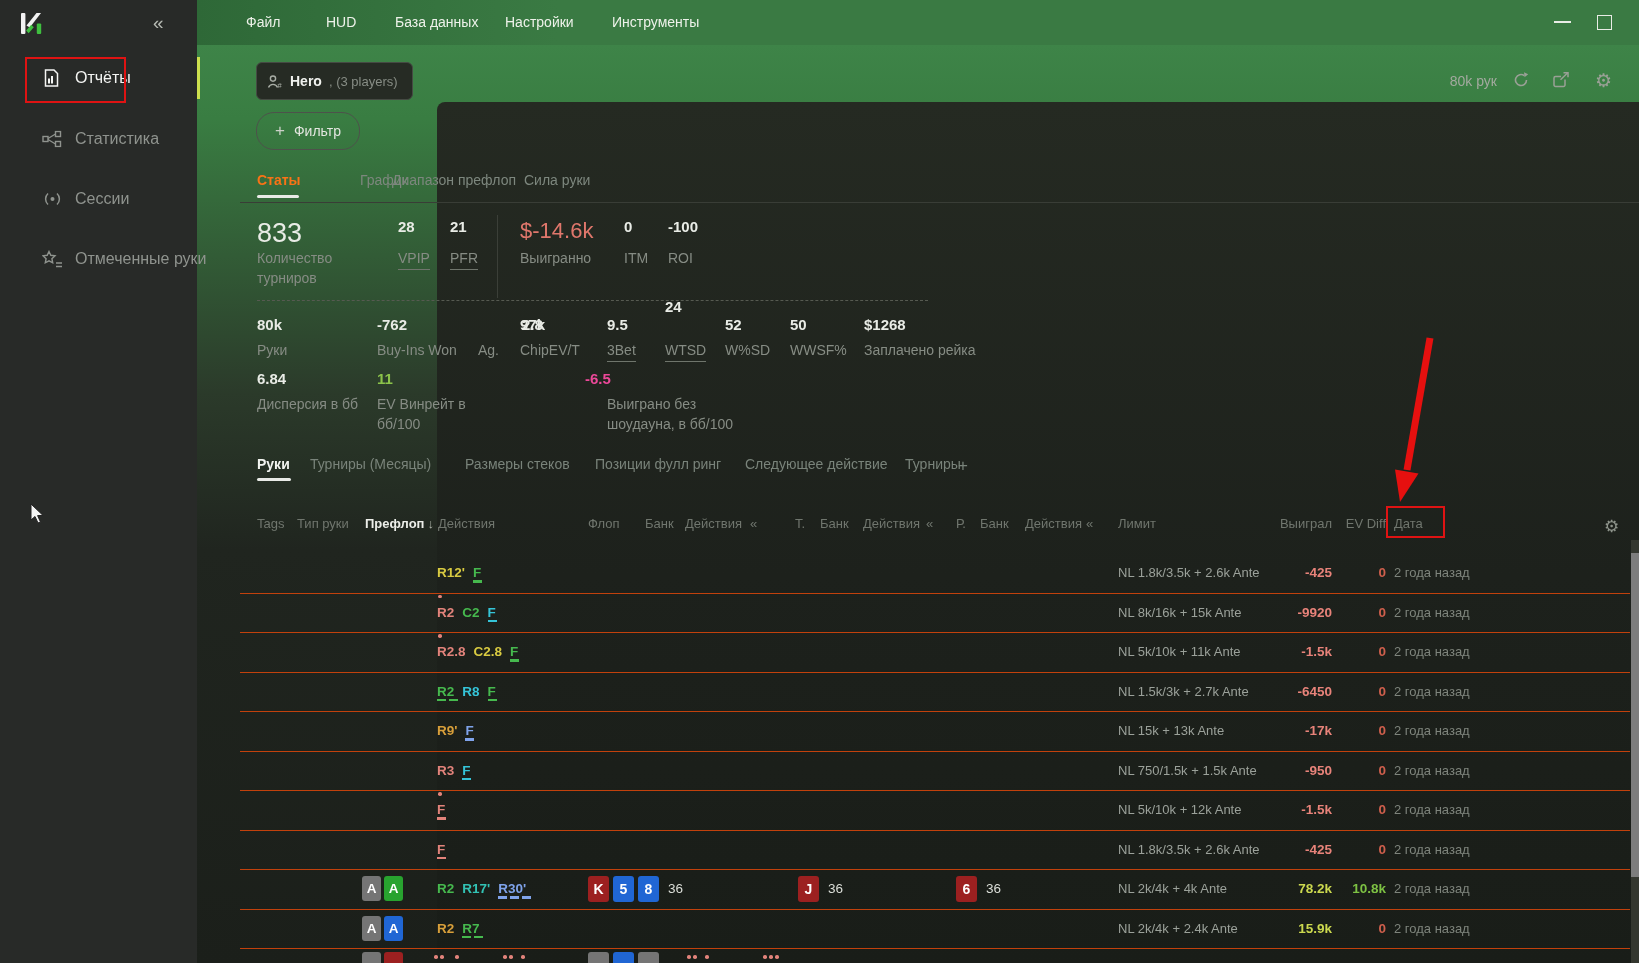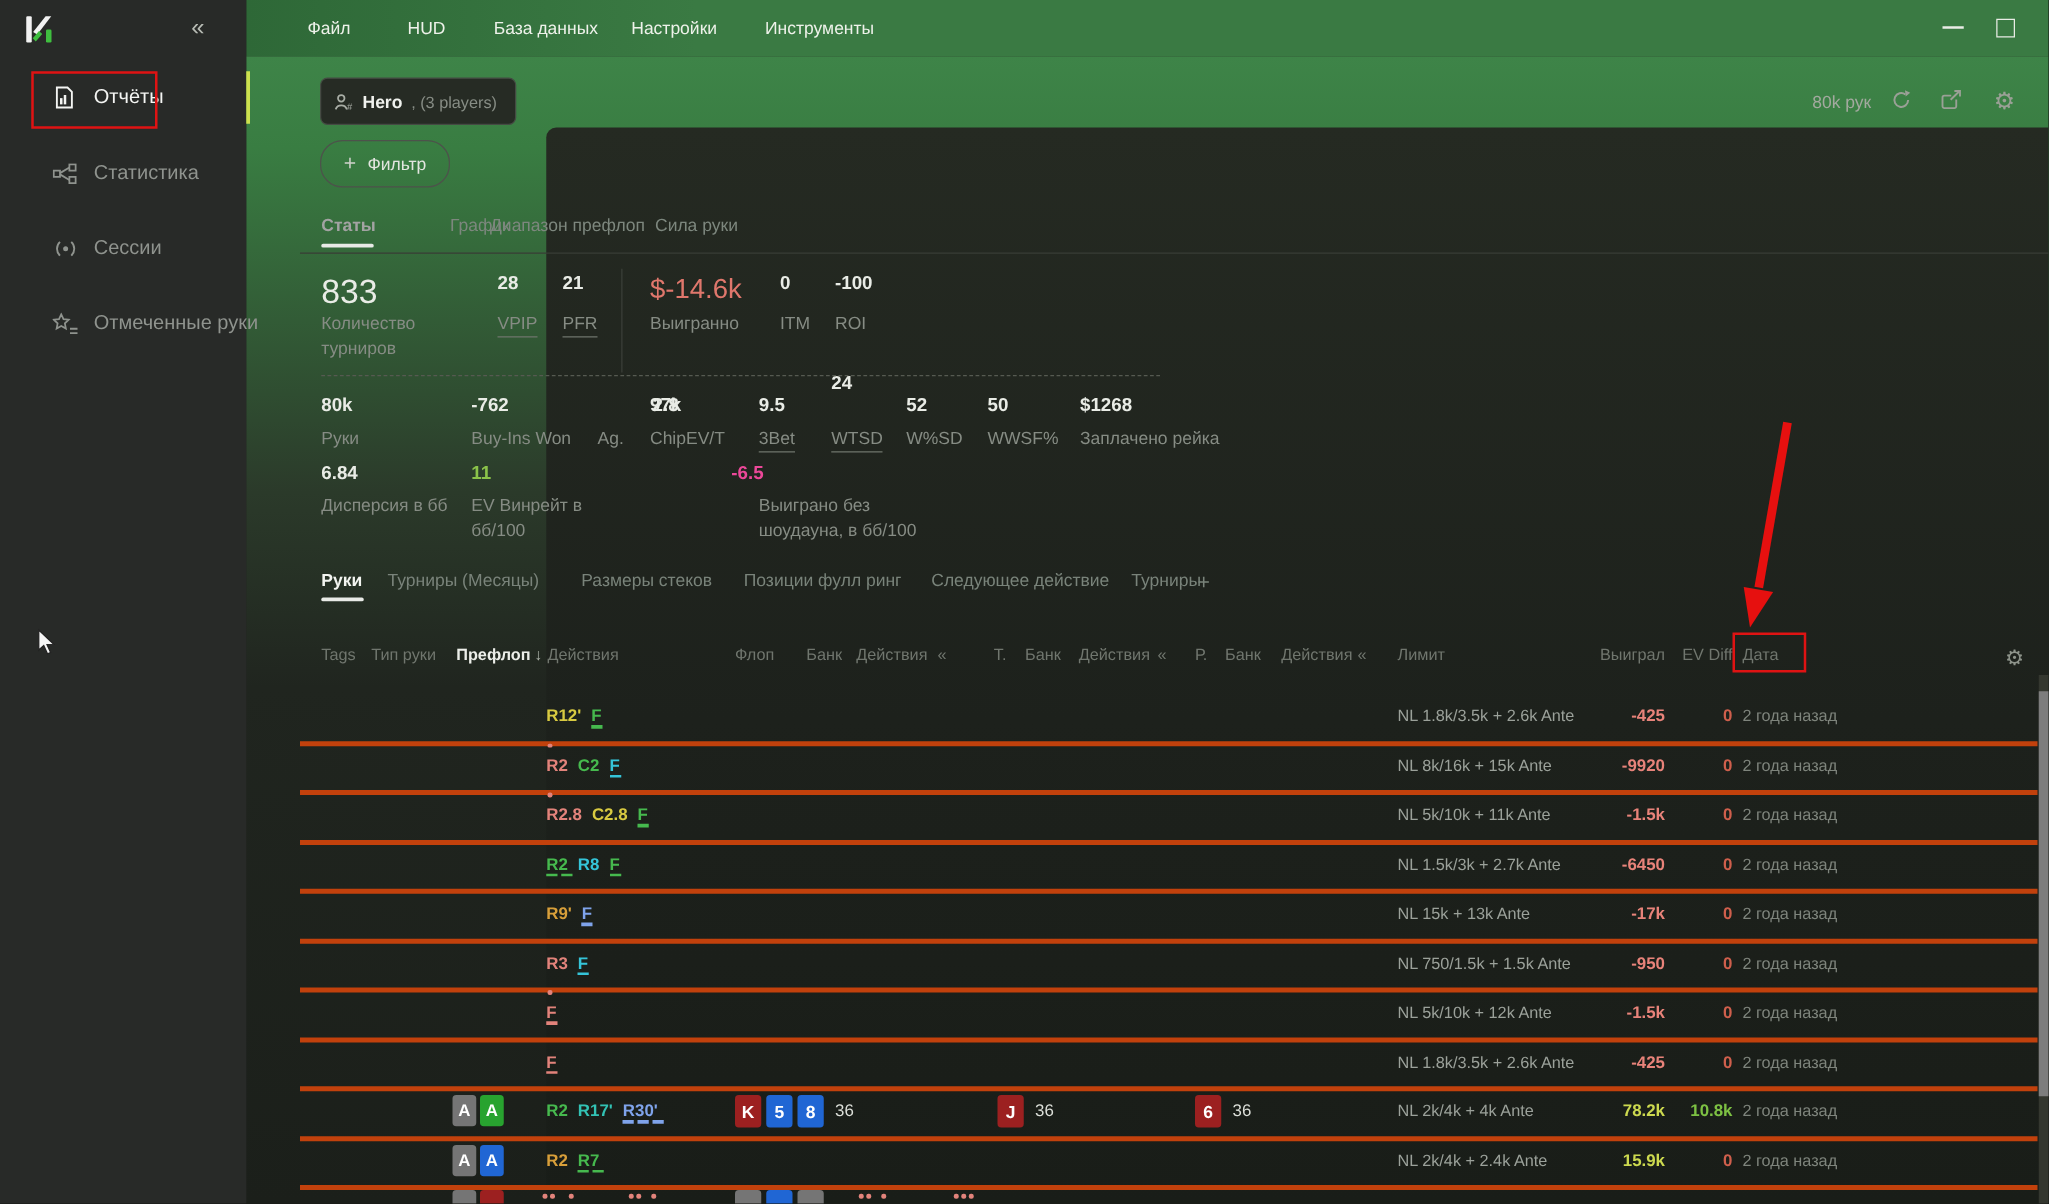--- a/index.html
+++ b/index.html
@@ -29,39 +29,39 @@
     background:#262b24;display:flex;align-items:center;padding:0 14px 0 10px;gap:7px;}
   #hero-name{font-size:14px;font-weight:bold;color:#f0f2ee;}
   #hero-suffix{font-size:13px;color:#878d85;white-space:nowrap;}
   #filter-btn{left:256px;top:112px;height:36px;border:1px solid #4d524b;border-radius:18px;
     display:flex;align-items:center;padding:0 18px;gap:9px;color:#e3e6e0;font-size:14px;}
   #filter-plus{font-size:17px;color:#cdd1c9;}
   #hands-count{top:73px;right:142px;font-size:14px;color:#a3a99f;}
   .tool-icon{position:absolute;top:71px;color:#9aa096;font-size:17px;}
   
   .tab1{position:absolute;top:172px;font-size:14px;color:#7d877e;white-space:nowrap;}
-  .tab1.active{color:#a3a3a3;font-weight:bold;}
+  .tab1.active{color:#f97316;font-weight:bold;}
   .tab-underline{position:absolute;height:3px;background:#e8eae6;border-radius:2px;}
   #tabs-divider{left:240px;right:0;top:202px;height:1px;background:#393d36;}
   
   .stat-val{position:absolute;font-size:15px;font-weight:bold;color:#e9ece6;white-space:nowrap;}
   .stat-val.xl{font-size:27px;font-weight:normal;}
   .stat-val.lg{font-size:22px;font-weight:normal;}
   .stat-label{position:absolute;font-size:14px;color:#868c84;white-space:nowrap;line-height:20px;}
   .stat-label .ul{border-bottom:1px solid #6f756c;padding-bottom:1px;}
   #stats-vdivider{left:497px;top:215px;width:1px;height:83px;background:#3b3f38;}
   #dotted-divider{left:257px;top:300px;width:671px;border-top:1px dashed #565a51;}
   
   .tab2{position:absolute;top:456px;font-size:14px;color:#79837a;white-space:nowrap;}
   .tab2.active{color:#f2f4f0;font-weight:bold;}
   
   .hdr-cell{position:absolute;top:516px;font-size:13px;color:#70766e;white-space:nowrap;}
   .hdr-cell.sorted{color:#eceee9;font-weight:bold;}
   .sort-arrow{color:#aeb4aa;font-weight:normal;margin-left:3px;}
-  .trow{position:absolute;left:240px;right:9px;height:39.5px;border-bottom:4px solid #c2410c;}
+  .trow{position:absolute;left:240px;right:9px;height:39.5px;border-bottom:1px solid #c2410c;}
   .trow-inner{position:relative;width:100%;height:100%;}
   .chip{position:absolute;width:19px;height:25px;top:7px;border-radius:3px;color:#fff;
     font-size:13.5px;font-weight:bold;text-align:center;line-height:25px;}
   .chip.fl{width:21px;height:26px;top:6.5px;font-size:14px;line-height:26px;}
   .pot{position:absolute;top:0;height:100%;display:flex;align-items:center;font-size:13.5px;color:#dcdfd9;}
   .pre{position:absolute;left:197px;top:0;height:100%;display:flex;align-items:center;}
   .tok{position:relative;font-size:13.5px;font-weight:bold;margin-right:8px;white-space:nowrap;}
   .dashes{position:absolute;left:0;top:15px;display:flex;gap:3px;}
   .dash{width:9px;height:2.5px;}
   .pdot{position:absolute;left:1px;top:-10px;width:3.5px;height:3.5px;border-radius:50%;background:#e2837b;}

